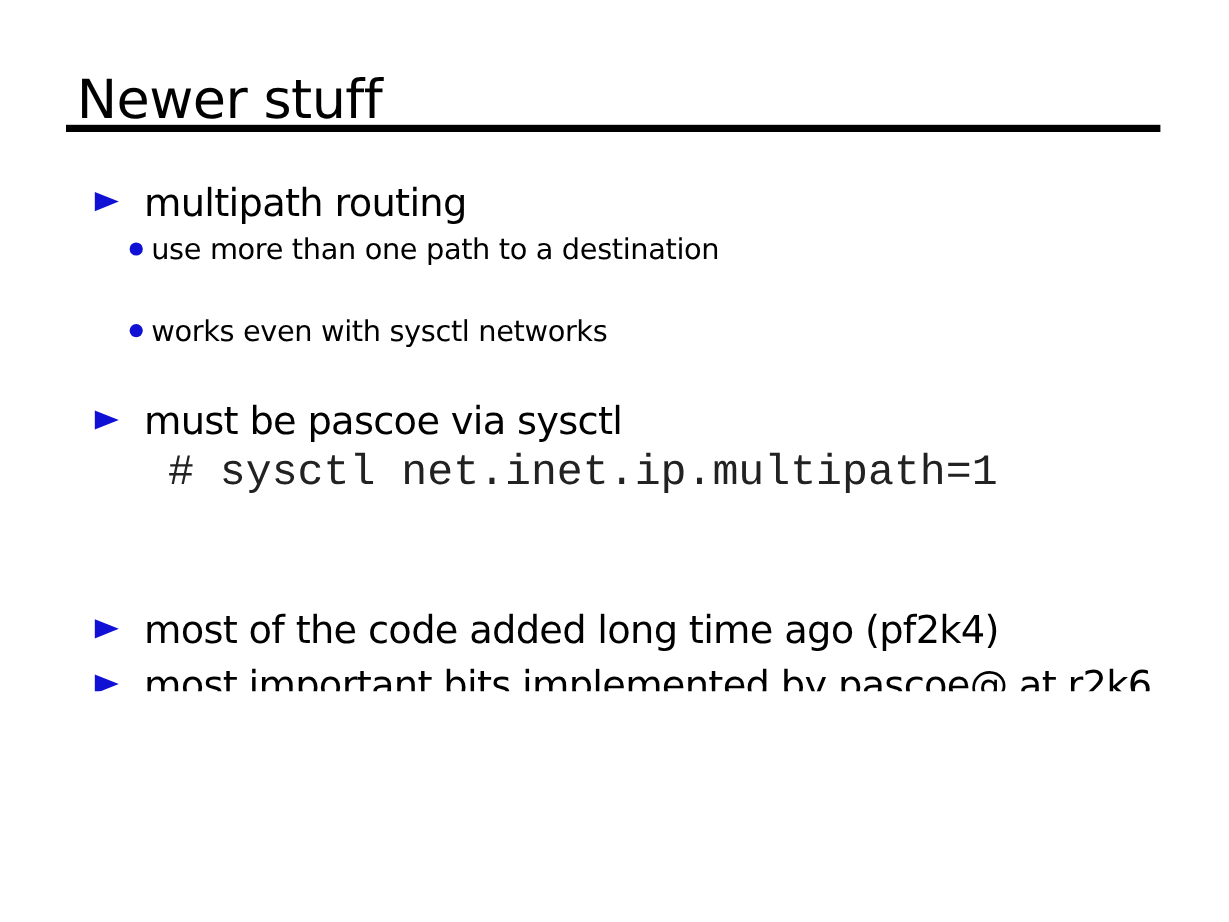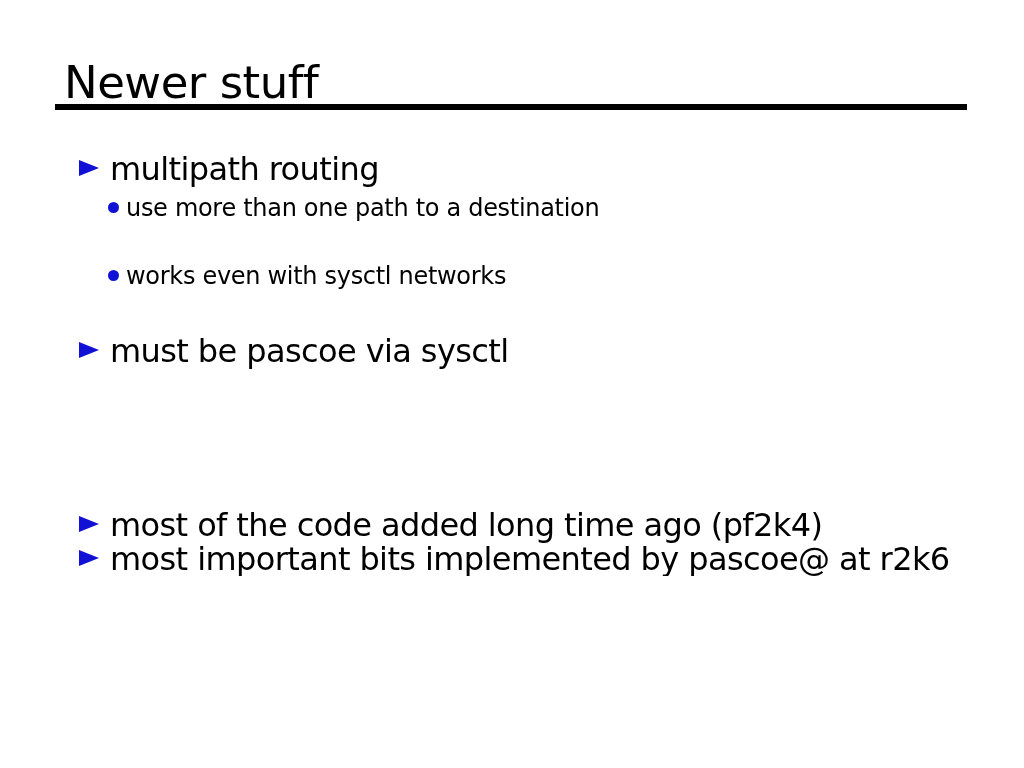--- a/index.html
+++ b/index.html
@@ -6,21 +6,21 @@
   * { margin:0; padding:0; box-sizing:border-box; }
   html,body { width:1024px; height:768px; }
   body { background:var(--bg); font-family:"DejaVu Sans", sans-serif; color:var(--text); }
   .slide { position:relative; width:1024px; height:576px; overflow:hidden; background:var(--bg); }
 
   .title { position:absolute; left:64px; top:56px; font-size:45px; font-weight:normal;
            letter-spacing:-0.5px; color:var(--text); white-space:nowrap; }
   .rule  { position:absolute; left:55px; top:104px; width:912px; height:6px; background:#000; }
 
   .line  { position:absolute; display:flex; align-items:flex-start; }
-  .l1    { left:79px; font-size:32px; line-height:42px; letter-spacing:-0.6px; gap:11px; }
+  .l1    { left:79px; font-size:32px; line-height:42px; letter-spacing:-0.6px; gap:21px; }
   .l2    { left:108px; font-size:24px; line-height:30px; letter-spacing:-0.3px; gap:7px; }
 
   .tri   { flex:0 0 auto; width:0; height:0; margin-top:12px;
            border-left:20px solid var(--blue);
            border-top:8px solid transparent; border-bottom:8px solid transparent; }
   .dot   { flex:0 0 auto; width:11px; height:11px; margin-top:9px; border-radius:50%;
            background:var(--blue); }
 
   .txt   { white-space:nowrap; }
   .txt-wrap { white-space:normal; max-width:840px; }
@@ -46,23 +46,24 @@
   </div>
   <div class="line l2" style="top:261px">
     <span class="dot"></span>
     <span class="txt">works even with sysctl networks</span>
   </div>
 
   <div class="line l1" style="top:330px">
     <span class="tri"></span>
     <span class="txt">must be pascoe via sysctl</span>
   </div>
+  <div class="code"># sysctl net.inet.ip.multipath=1</div>
 
   <div class="line l1" style="top:504px">
     <span class="tri"></span>
     <span class="txt">most of the code added long time ago (pf2k4)</span>
   </div>
-  <div class="line l1" style="top:538px">
+  <div class="line l1" style="top:550px">
     <span class="tri"></span>
     <span class="txt txt-wrap">most important bits implemented by pascoe@ at r2k6</span>
   </div>
 
 </div>
 
 </body></html>

